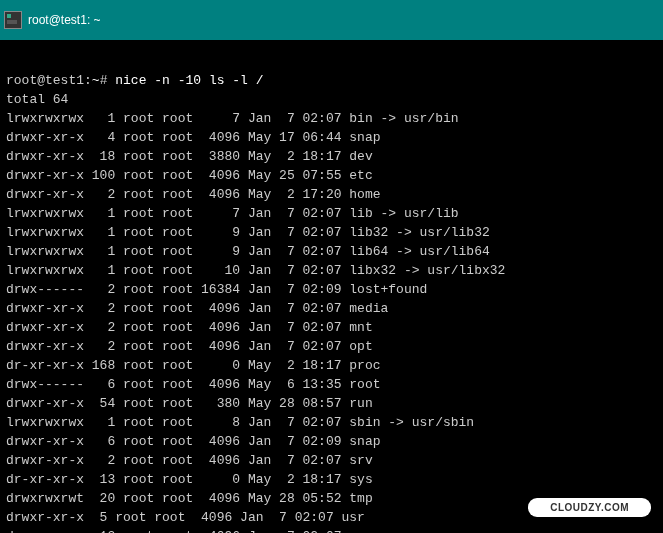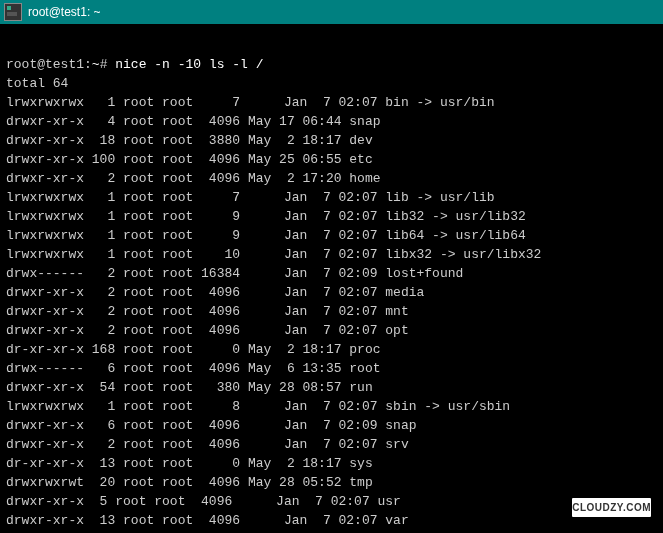--- a/index.html
+++ b/index.html
@@ -9,21 +9,21 @@
     font-family: "Courier New", monospace;
     font-size: 13px;
     width: 663px;
     height: 533px;
     overflow: hidden;
     position: relative;
   }
   .titlebar {
     background: #008080;
     color: #ffffff;
-    height: 24px;
+    height: 40px;
     display: flex;
     align-items: center;
     padding: 0 4px;
     font-family: Tahoma, sans-serif;
     font-size: 12px;
   }
   .titlebar-icon {
     width: 16px;
     height: 16px;
     margin-right: 6px;
@@ -52,51 +52,51 @@
   }
   .terminal {
     padding: 12px 6px;
     color: #cccccc;
     line-height: 19.0px;
     white-space: pre;
   }
   .prompt { color: #cccccc; }
   .row span { color: #cccccc; }
   .w { color: #ffffff; }
-  .g { color: #cccccc; margin-left: 36px; }
+  .g { color: #cccccc; }
   .badge {
     position: absolute;
     bottom: 16px;
     right: 12px;
     background: #ffffff;
     color: #333333;
     font-family: Arial, sans-serif;
     font-size: 10px;
     font-weight: bold;
     letter-spacing: 0.5px;
-    padding: 4px 0;
-    border-radius: 1px;
+    padding: 4px 22px;
+    border-radius: 9px;
     box-shadow: 0 0 4px rgba(0,0,0,0.3);
   }
 </style>
 </head>
 <body>
 
 <div class="titlebar">
   <span class="titlebar-icon"></span>
   <span>root@test1: ~</span>
 </div>
 
 <div class="terminal">
 <span class="prompt"><span>root@test1:</span><span class="w">~</span><span>#</span> <span class="w">nice -n -10 ls -l /</span></span>
 <span>total 64</span>
 <div id="listing"><span class="row"><span>lrwxrwxrwx</span><span>   1</span><span> root</span><span> root</span><span>     7</span> <span class="g">Jan</span><span>  7</span><span> 02:07</span><span> bin -&gt; usr/bin</span></span>
 <span class="row"><span>drwxr-xr-x</span><span>   4</span><span> root</span><span> root</span><span>  4096</span> <span class="w">May</span><span> 17</span><span> 06:44</span><span> snap</span></span>
 <span class="row"><span>drwxr-xr-x</span><span>  18</span><span> root</span><span> root</span><span>  3880</span> <span class="w">May</span><span>  2</span><span> 18:17</span><span> dev</span></span>
-<span class="row"><span>drwxr-xr-x</span><span> 100</span><span> root</span><span> root</span><span>  4096</span> <span class="w">May</span><span> 25</span><span> 06:55</span><span> etc</span></span>
+<span class="row"><span>drwxr-xr-x</span><span> 100</span><span> root</span><span> root</span><span>  4096</span> <span class="w">May</span><span> 25</span><span> 07:55</span><span> etc</span></span>
 <span class="row"><span>drwxr-xr-x</span><span>   2</span><span> root</span><span> root</span><span>  4096</span> <span class="w">May</span><span>  2</span><span> 17:20</span><span> home</span></span>
 <span class="row"><span>lrwxrwxrwx</span><span>   1</span><span> root</span><span> root</span><span>     7</span> <span class="g">Jan</span><span>  7</span><span> 02:07</span><span> lib -&gt; usr/lib</span></span>
 <span class="row"><span>lrwxrwxrwx</span><span>   1</span><span> root</span><span> root</span><span>     9</span> <span class="g">Jan</span><span>  7</span><span> 02:07</span><span> lib32 -&gt; usr/lib32</span></span>
 <span class="row"><span>lrwxrwxrwx</span><span>   1</span><span> root</span><span> root</span><span>     9</span> <span class="g">Jan</span><span>  7</span><span> 02:07</span><span> lib64 -&gt; usr/lib64</span></span>
 <span class="row"><span>lrwxrwxrwx</span><span>   1</span><span> root</span><span> root</span><span>    10</span> <span class="g">Jan</span><span>  7</span><span> 02:07</span><span> libx32 -&gt; usr/libx32</span></span>
 <span class="row"><span>drwx------</span><span>   2</span><span> root</span><span> root</span><span> 16384</span> <span class="g">Jan</span><span>  7</span><span> 02:09</span><span> lost+found</span></span>
 <span class="row"><span>drwxr-xr-x</span><span>   2</span><span> root</span><span> root</span><span>  4096</span> <span class="g">Jan</span><span>  7</span><span> 02:07</span><span> media</span></span>
 <span class="row"><span>drwxr-xr-x</span><span>   2</span><span> root</span><span> root</span><span>  4096</span> <span class="g">Jan</span><span>  7</span><span> 02:07</span><span> mnt</span></span>
 <span class="row"><span>drwxr-xr-x</span><span>   2</span><span> root</span><span> root</span><span>  4096</span> <span class="g">Jan</span><span>  7</span><span> 02:07</span><span> opt</span></span>
 <span class="row"><span>dr-xr-xr-x</span><span> 168</span><span> root</span><span> root</span><span>     0</span> <span class="w">May</span><span>  2</span><span> 18:17</span><span> proc</span></span>

